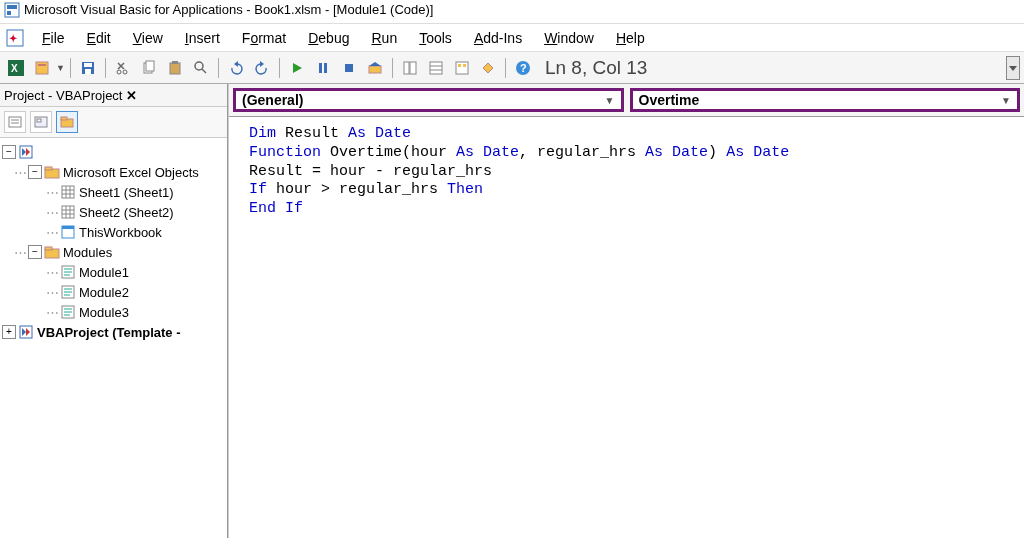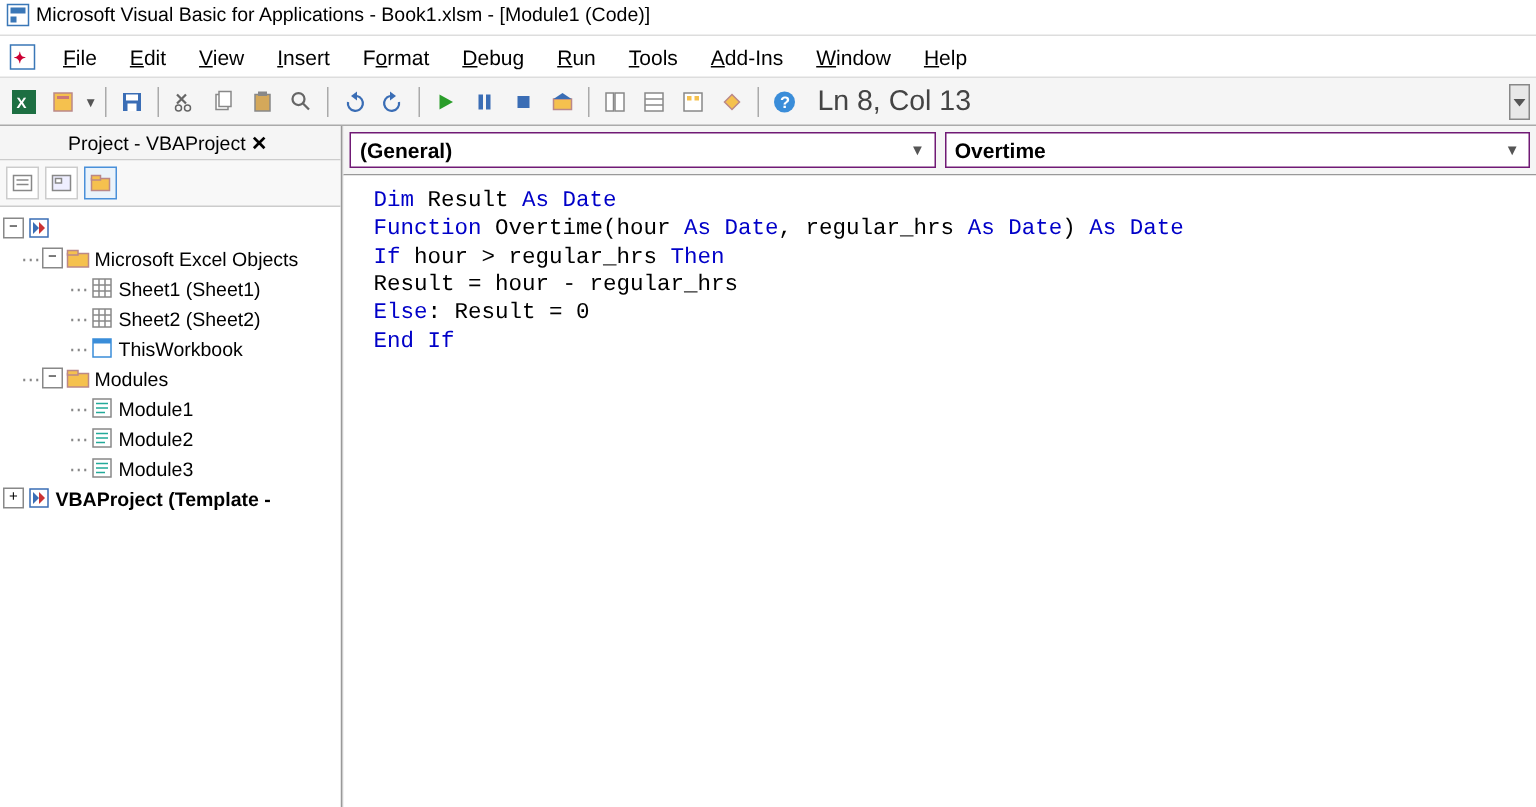--- a/index.html
+++ b/index.html
@@ -16,39 +16,39 @@
   
   .toolbar { height: 32px; display: flex; align-items: center; background: #f5f5f5; border-bottom: 1px solid #aaa; padding: 0 4px; gap: 2px; }
   .toolbar .tb-btn { width: 24px; height: 24px; display: flex; align-items: center; justify-content: center; border: 1px solid transparent; }
   .toolbar .sep { width: 1px; height: 20px; background: #aaa; margin: 0 3px; }
   .toolbar .status-text { margin-left: 8px; font-size: 19px; color: #444; }
   .toolbar .drop-end { margin-left: auto; width: 14px; height: 24px; display:flex; align-items:center; justify-content:center; border:1px solid #888; background:#e8e8e8;}
   
   .main { display: flex; height: calc(538px - 24px - 28px - 32px); }
   
   .project-pane { width: 228px; background: #fff; border-right: 1px solid #999; display: flex; flex-direction: column; }
-  .pane-title { display: flex; align-items: center; justify-content: center; padding: 2px 4px; background: #f5f5f5; border-bottom: 1px solid #ccc; font-size: 13px; }
+  .pane-title { display: flex; align-items: center; justify-content: flex-start; padding: 2px 4px; background: #f5f5f5; border-bottom: 1px solid #ccc; font-size: 13px; }
   .pane-title .close-x { width: 18px; height: 18px; display:flex; align-items:center; justify-content:center; font-weight:bold; cursor:default; }
   .pane-toolbar { display: flex; gap: 4px; padding: 4px; border-bottom: 1px solid #ccc; background:#f8f8f8;}
   .pane-toolbar .pt-btn { width: 22px; height: 22px; border: 1px solid #ccc; background: #fff; display:flex; align-items:center; justify-content:center;}
   .pane-toolbar .pt-btn.sel { border: 1px solid #4a90d9; background:#eaf3fb;}
   
   .tree { padding: 4px 2px; font-size: 13px; background:#fff; overflow:hidden; flex:1;}
   .tree-row { display: flex; align-items: center; height: 20px; white-space: nowrap; }
   .tree-row .tw { width: 14px; height: 14px; border: 1px solid #888; display:flex; align-items:center; justify-content:center; font-size:10px; line-height:1; margin-right: 2px; background:#fff; }
   .tree-row .indent { display:inline-block; }
   .tree-row .icon { width: 16px; height: 16px; margin-right: 3px; }
   .tree-row .label { }
   .tree-row.bold .label { font-weight: bold; }
   
   .dots { color:#888; margin:0 2px; letter-spacing:-1px; }
   
   .code-area { flex: 1; display: flex; flex-direction: column; background: #fff; border-left: 1px solid #ccc; }
   .code-dropdowns { display: flex; gap: 6px; padding: 4px; background: #f5f5f5; border-bottom: 1px solid #999; }
-  .code-dropdowns .dd { flex: 1; height: 24px; border: 1px solid #701a75; background: #fff; display: flex; align-items: center; padding: 0 6px; font-size: 14px; font-weight: bold; position: relative; }
+  .code-dropdowns .dd { flex: 1; height: 24px; border: 3px solid #701a75; background: #fff; display: flex; align-items: center; padding: 0 6px; font-size: 14px; font-weight: bold; position: relative; }
   .code-dropdowns .dd .arrow { margin-left: auto; font-size: 10px; color:#555;}
   
   .code-body { flex: 1; padding: 8px 20px; font-family: Consolas, "Courier New", monospace; font-size: 15px; line-height: 1.25; background:#fff; overflow:auto;}
   .code-line { white-space: pre; }
   .kw { color: #0000c8; }
   
   svg { display: block; }
 </style>
 </head>
 <body>
@@ -371,19 +371,18 @@
         <span class="arrow">▼</span>
       </div>
       <div class="dd">
         <span>Overtime</span>
         <span class="arrow">▼</span>
       </div>
     </div>
     <div class="code-body">
       <div class="code-line"><span class="kw">Dim</span><span> Result </span><span class="kw">As Date</span></div>
       <div class="code-line"><span class="kw">Function</span><span> Overtime(hour </span><span class="kw">As Date</span><span>, regular_hrs </span><span class="kw">As Date</span><span>) </span><span class="kw">As Date</span></div>
+      <div class="code-line"><span>Result = hour - regular_hrs</span></div>
       <div class="code-line"><span class="kw">If</span><span> hour &gt; regular_hrs </span><span class="kw">Then</span></div>
-      <div class="code-line"><span>Result = hour - regular_hrs</span></div>
-      <div class="code-line"><span class="kw">Else</span><span>: Result = 0</span></div>
       <div class="code-line"><span class="kw">End If</span></div>
     </div>
   </div>
 </div>
 
 </body></html>

